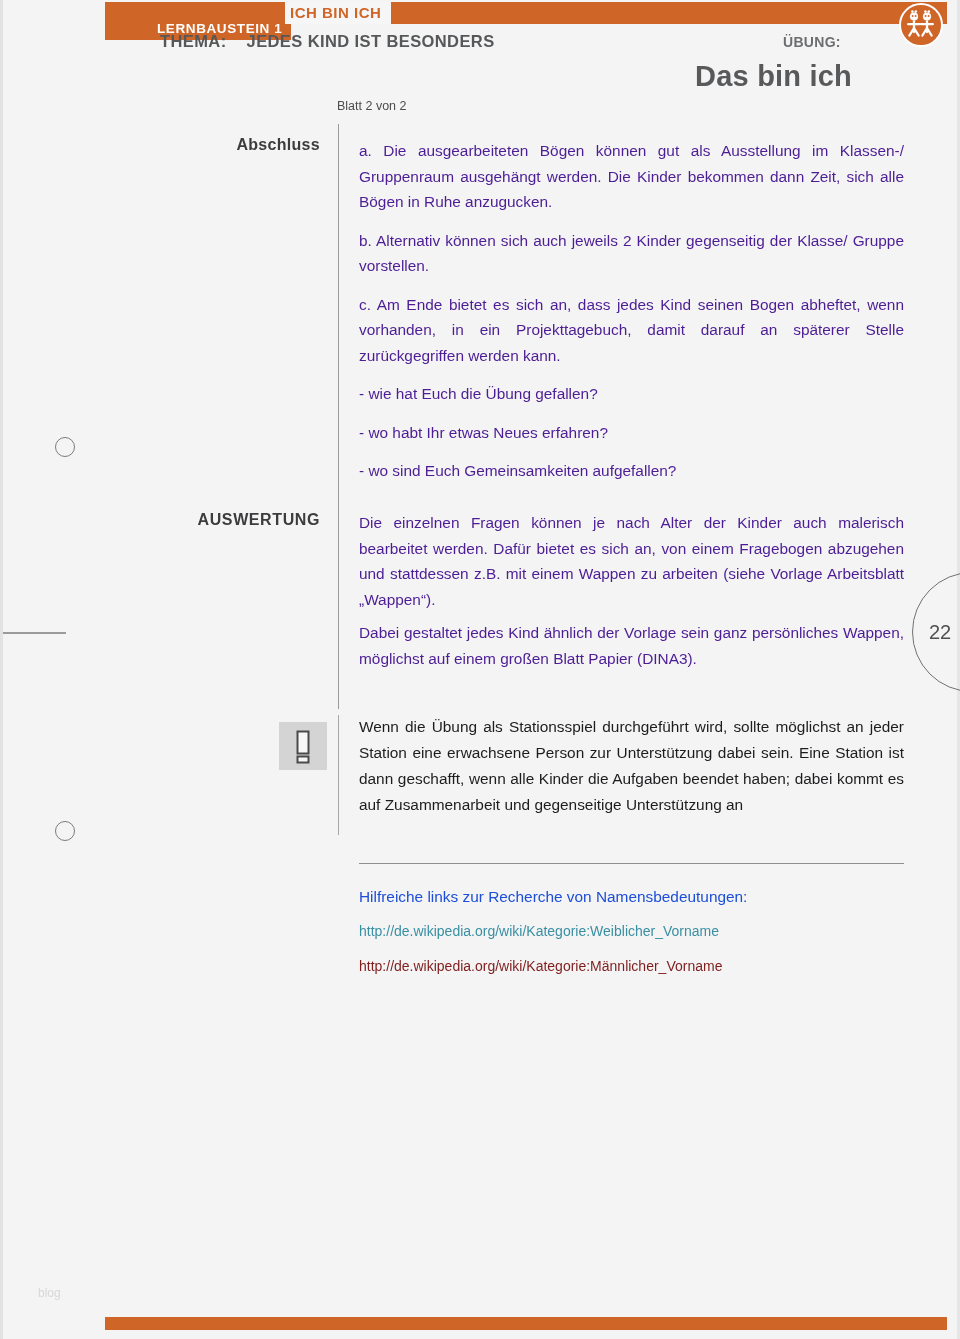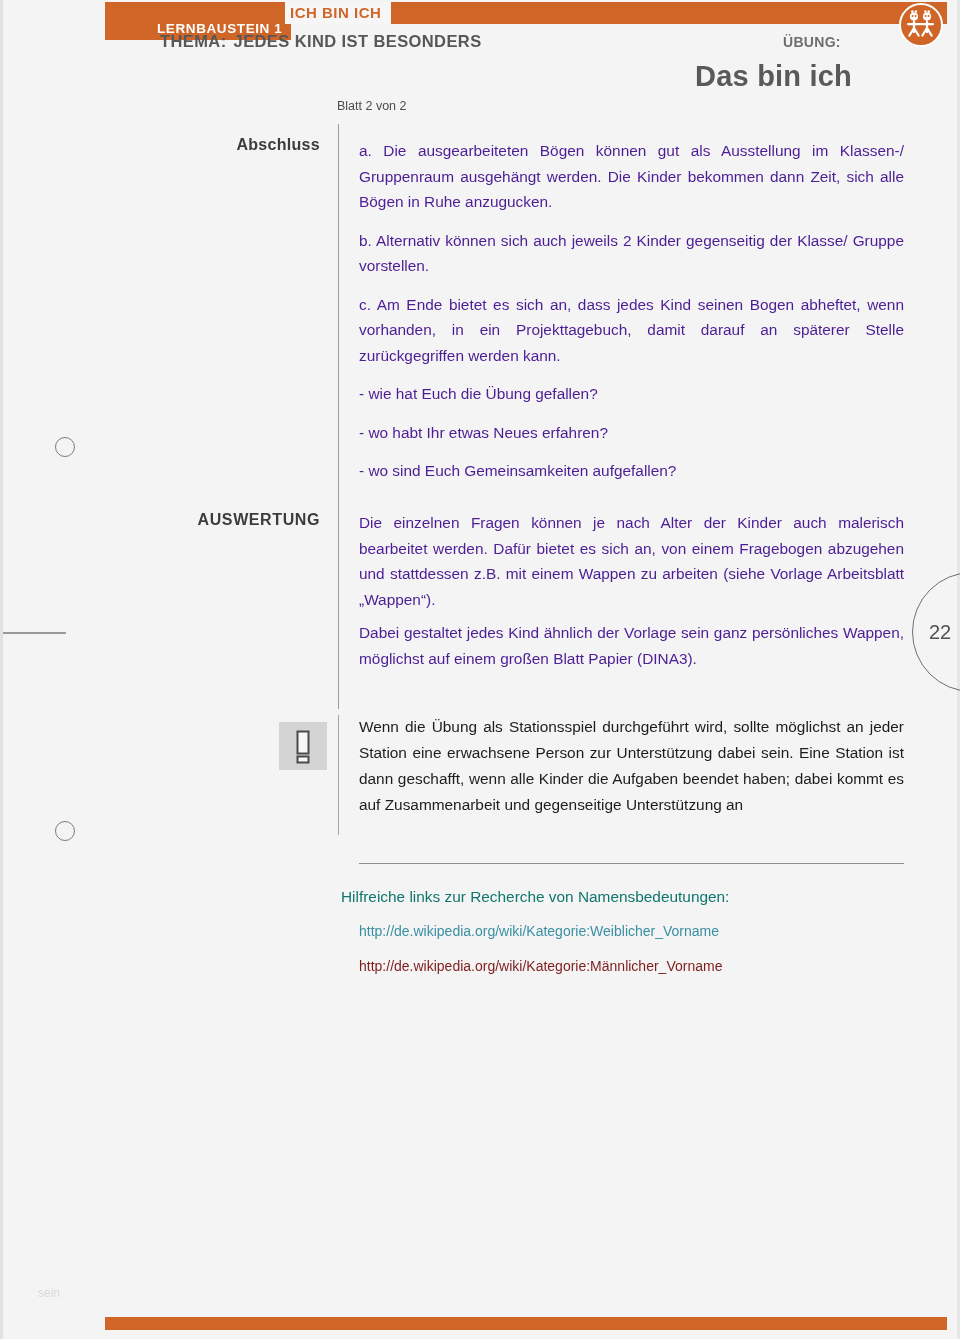--- a/index.html
+++ b/index.html
@@ -86,21 +86,21 @@
   
   .thema {
     position: absolute;
     left: 160px; top: 32px;
     color: #555759;
     font-size: 16.5px;
     font-weight: bold;
     letter-spacing: 0.4px;
     white-space: nowrap;
   }
-  .thema .thema-label { margin-right: 7px; }
+  .thema .thema-label { margin-right: 20px; }
   .uebung-label {
     position: absolute;
     left: 783px; top: 34px;
     color: #6b6d6f;
     font-size: 14px;
     font-weight: bold;
     letter-spacing: 0.3px;
   }
   .uebung-title {
     position: absolute;
@@ -205,22 +205,22 @@
 
   
   .h-rule {
     position: absolute;
     left: 359px; top: 863px;
     width: 545px; height: 1.4px;
     background: #8d8f91;
   }
   .links-intro {
     position: absolute;
-    left: 341px; top: 888px;
-    color: #0f766e;
+    left: 359px; top: 888px;
+    color: #1d4ed8;
     font-size: 15.4px;
     white-space: nowrap;
   }
   .link-a {
     position: absolute;
     left: 359px;
     font-size: 14px;
     white-space: nowrap;
     text-decoration: none;
   }
@@ -343,16 +343,16 @@
 
   <div class="h-rule"></div>
   <div class="links-intro">Hilfreiche links zur Recherche von Namensbedeutungen:</div>
   <a class="link-a" id="link-0" href="#" style="color: rgb(58, 143, 163);">http://de.wikipedia.org/wiki/Kategorie:Weiblicher_Vorname</a>
   <a class="link-a" id="link-1" href="#" style="color: #7f1d1d;">http://de.wikipedia.org/wiki/Kategorie:Männlicher_Vorname</a>
 
   <div class="hole" id="hole-0"></div>
   <div class="hole" id="hole-1"></div>
   <div class="fold-mark"></div>
 
-  <div class="watermark">sein</div>
+  <div class="watermark">blog</div>
   <div class="bottom-bar"></div>
 
 </div>
 
 </body></html>

